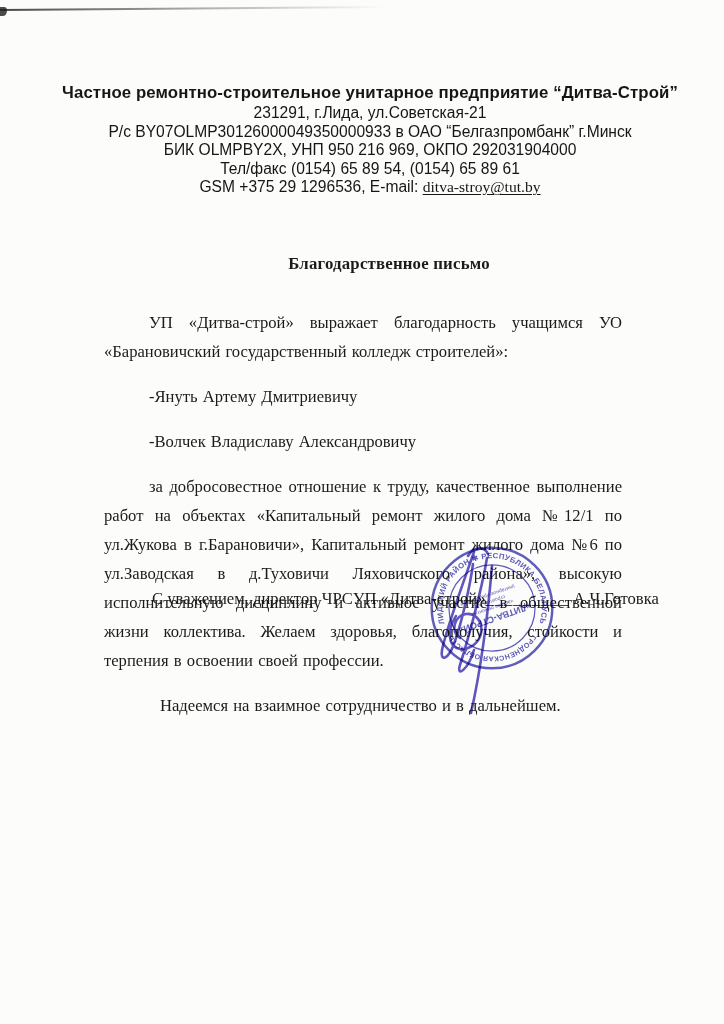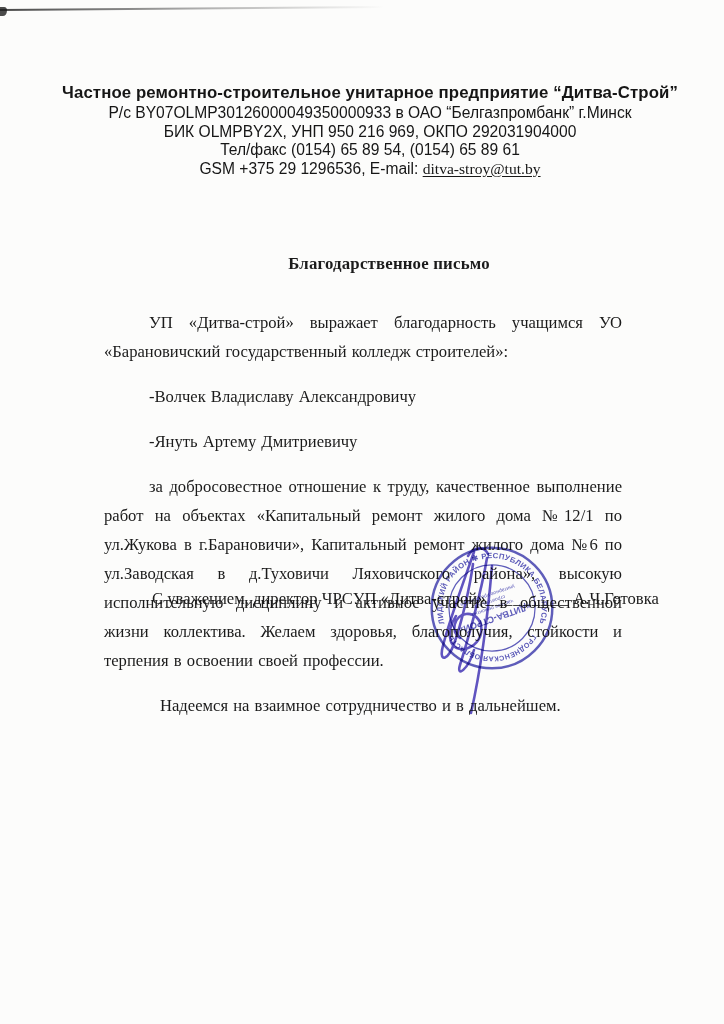--- a/index.html
+++ b/index.html
@@ -63,32 +63,33 @@
 </head>
 <body>
 
 <div class="page">
 
   <div class="scan-top-line"></div>
   <div class="scan-corner-speck"></div>
 
   <div class="letterhead">
     <div class="lh-company">Частное ремонтно-строительное унитарное предприятие “Дитва-Строй”</div>
+    <div class="lh-line">231291, г.Лида, ул.Советская-21</div>
     <div class="lh-line"><span>Р/с </span><span class="lh-bold">BY07OLMP30126000049350000933</span><span> в ОАО “Белгазпромбанк” г.Минск</span></div>
     <div class="lh-line"><span>БИК OLMPBY2X,  УНП </span><span class="lh-bold">950 216 969,</span><span> ОКПО </span><span class="lh-bold">292031904000</span></div>
     <div class="lh-line">Тел/факс (0154) 65 89 54, (0154) 65 89 61</div>
     <div class="lh-line"><span>GSM +375 29 1296536, E-mail: </span><span class="lh-email">ditva-stroy@tut.by</span></div>
   </div>
 
   <div class="letter-title">Благодарственное письмо</div>
 
   <div class="letter-body">
     <p class="para-indent">УП «Дитва-строй» выражает благодарность учащимся УО «Барановичский государственный колледж строителей»:</p>
+    <p class="student-line">-Януть Артему Дмитриевичу</p>
     <p class="student-line">-Волчек Владиславу Александровичу</p>
-    <p class="student-line">-Януть Артему Дмитриевичу</p>
     <p class="para-indent">за добросовестное отношение к труду, качественное выполнение работ на объектах «Капитальный ремонт жилого дома №12/1 по ул.Жукова в г.Барановичи», Капитальный ремонт жилого дома №6 по ул.Заводская в д.Туховичи Ляховичского района», высокую исполнительную дисциплину и активное участие в общественной жизни коллектива. Желаем здоровья, благополучия, стойкости и терпения в освоении своей профессии.</p>
     <p class="para-hope">Надеемся на взаимное сотрудничество и в дальнейшем.</p>
   </div>
 
   <div class="closing-row"><span>С уважением, директор ЧРСУП «Дитва-строй»</span><span class="closing-line-fill">_________</span> <span>А.Ч.Готовка</span></div>
 
   <svg class="stamp-svg" width="134" height="134" viewBox="0 0 140 140">
     <g fill="none" stroke="#4a48b4" opacity="0.88">
       <circle cx="70" cy="70" r="63" stroke-width="2.6"></circle>
       <circle cx="70" cy="70" r="45" stroke-width="1.3"></circle>

